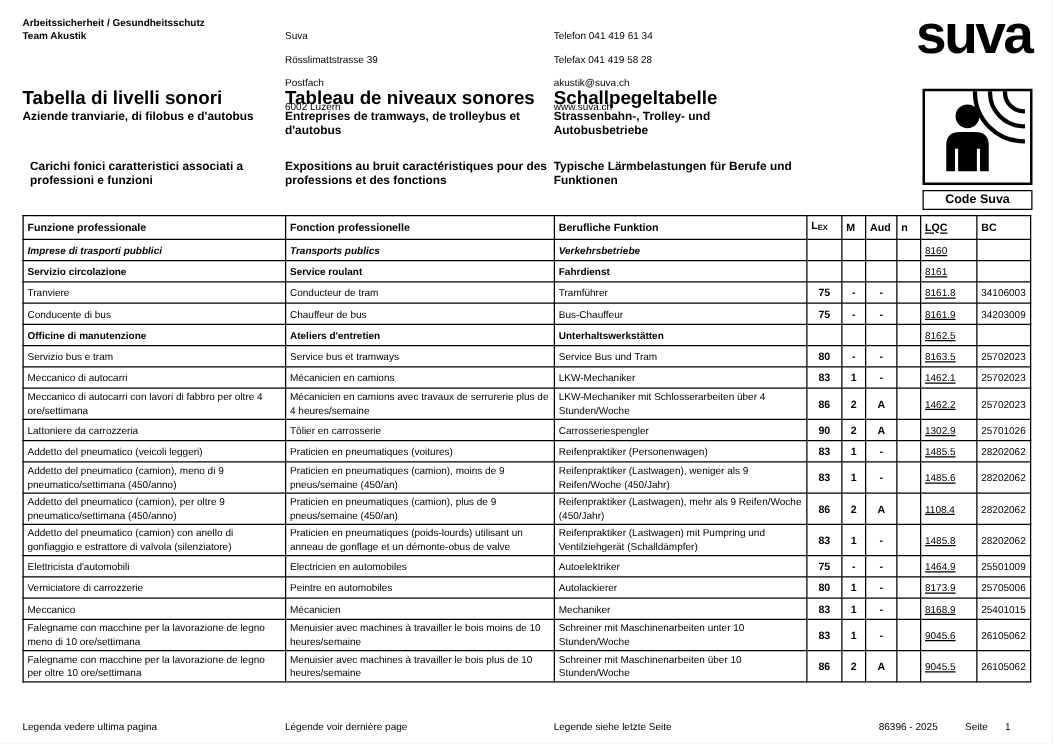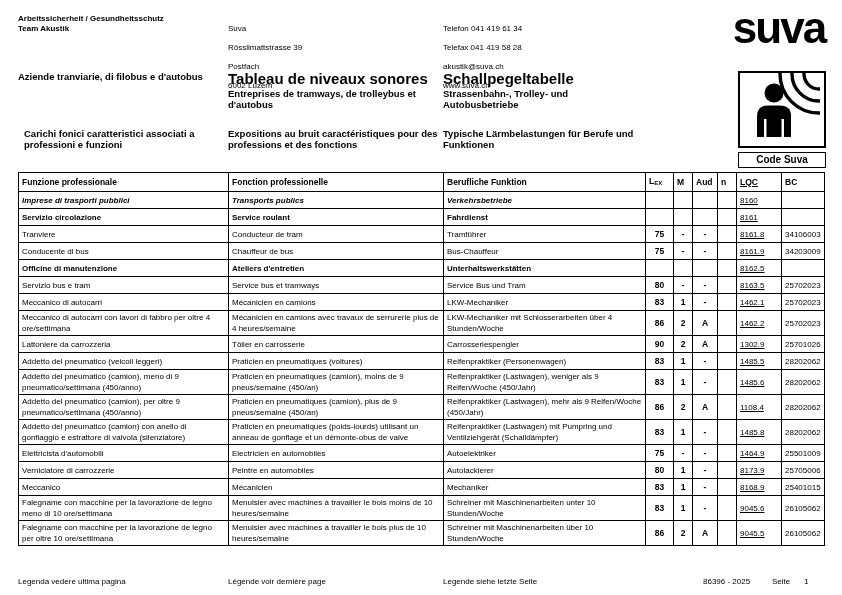--- a/index.html
+++ b/index.html
@@ -87,20 +87,21 @@
   <div class="addr addr-right">
     <span>Telefon 041 419 61 34</span><br>
     <span>Telefax 041 419 58 28</span><br>
     <span>akustik@suva.ch</span><br>
     <span>www.suva.ch</span>
   </div>
 
   <div class="logo">suva</div>
 
   <div class="title-block title-it">
+    <h1>Tabella di livelli sonori</h1>
     <div class="title-sub">Aziende tranviarie, di filobus e d'autobus</div>
   </div>
   <div class="title-block title-fr">
     <h1>Tableau de niveaux sonores</h1>
     <div class="title-sub">Entreprises de tramways, de trolleybus et d'autobus</div>
   </div>
   <div class="title-block title-de">
     <h1>Schallpegeltabelle</h1>
     <div class="title-sub">Strassenbahn-, Trolley- und Autobusbetriebe</div>
   </div>

